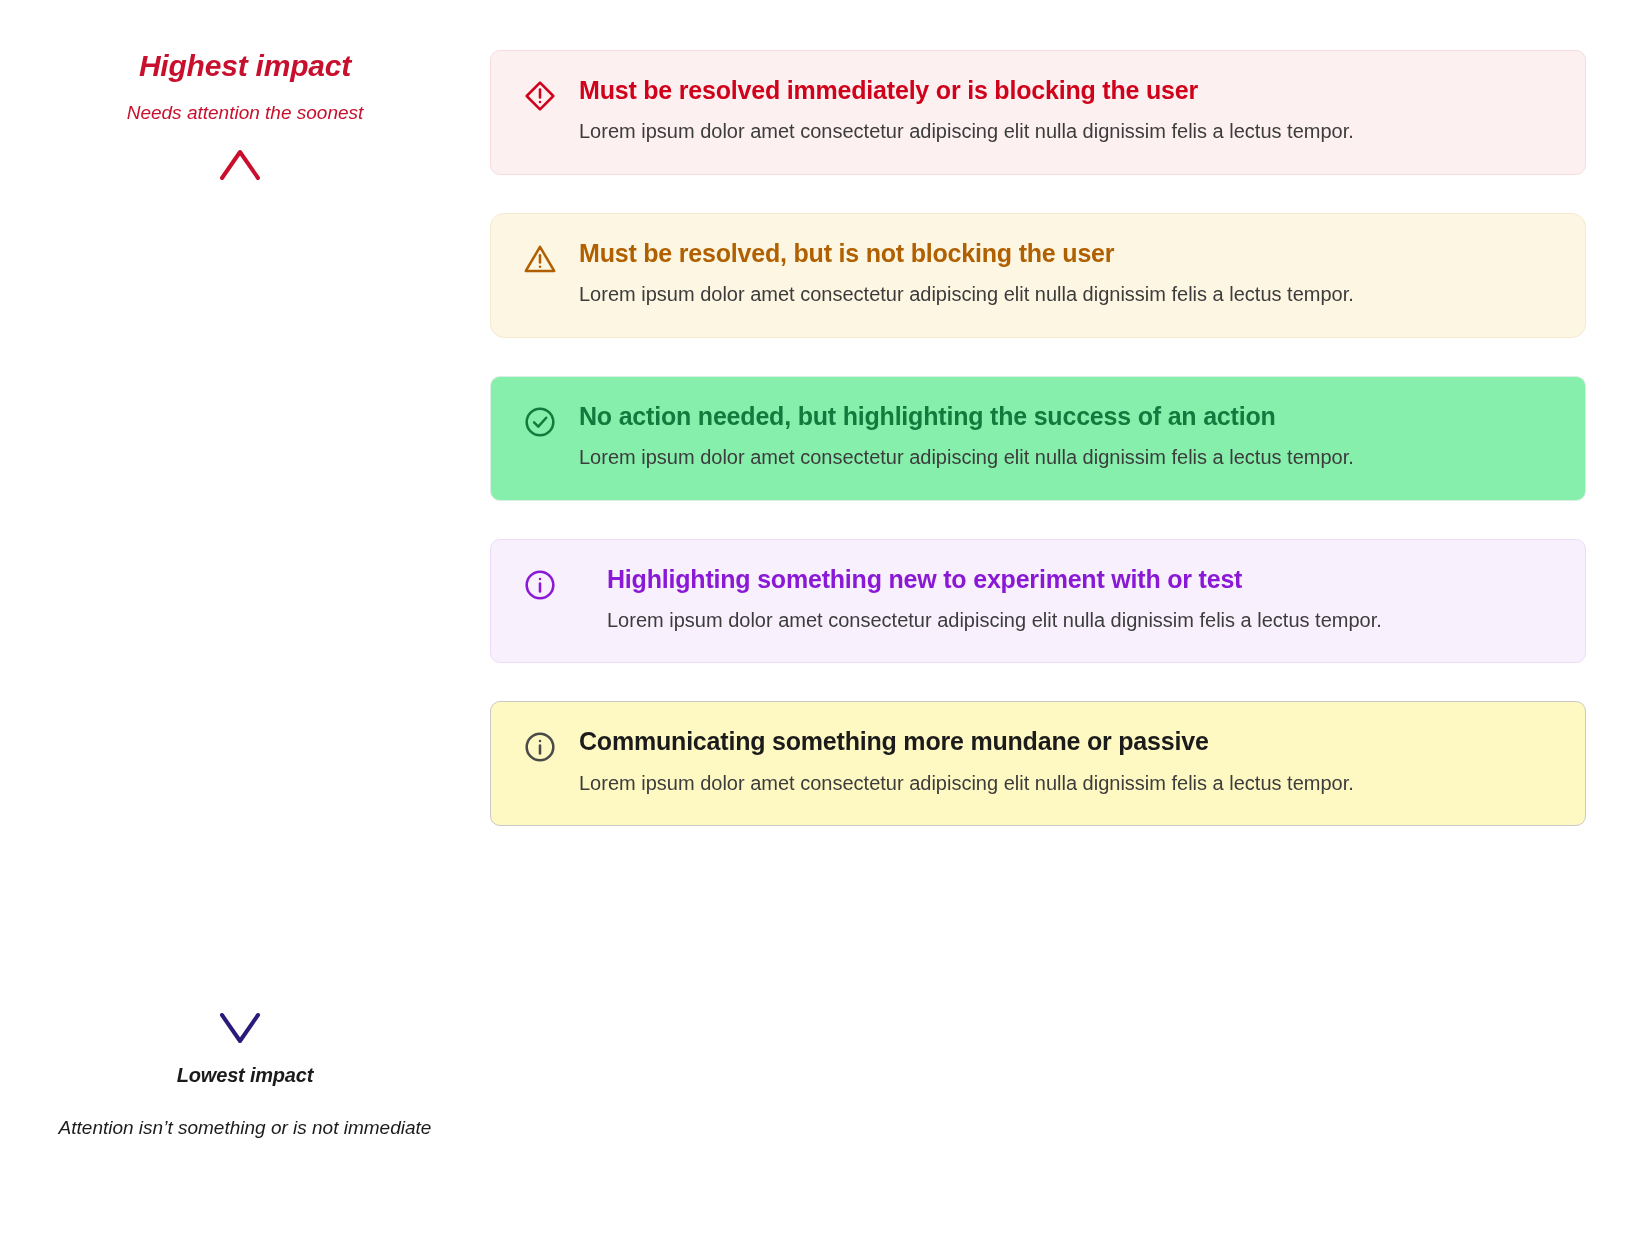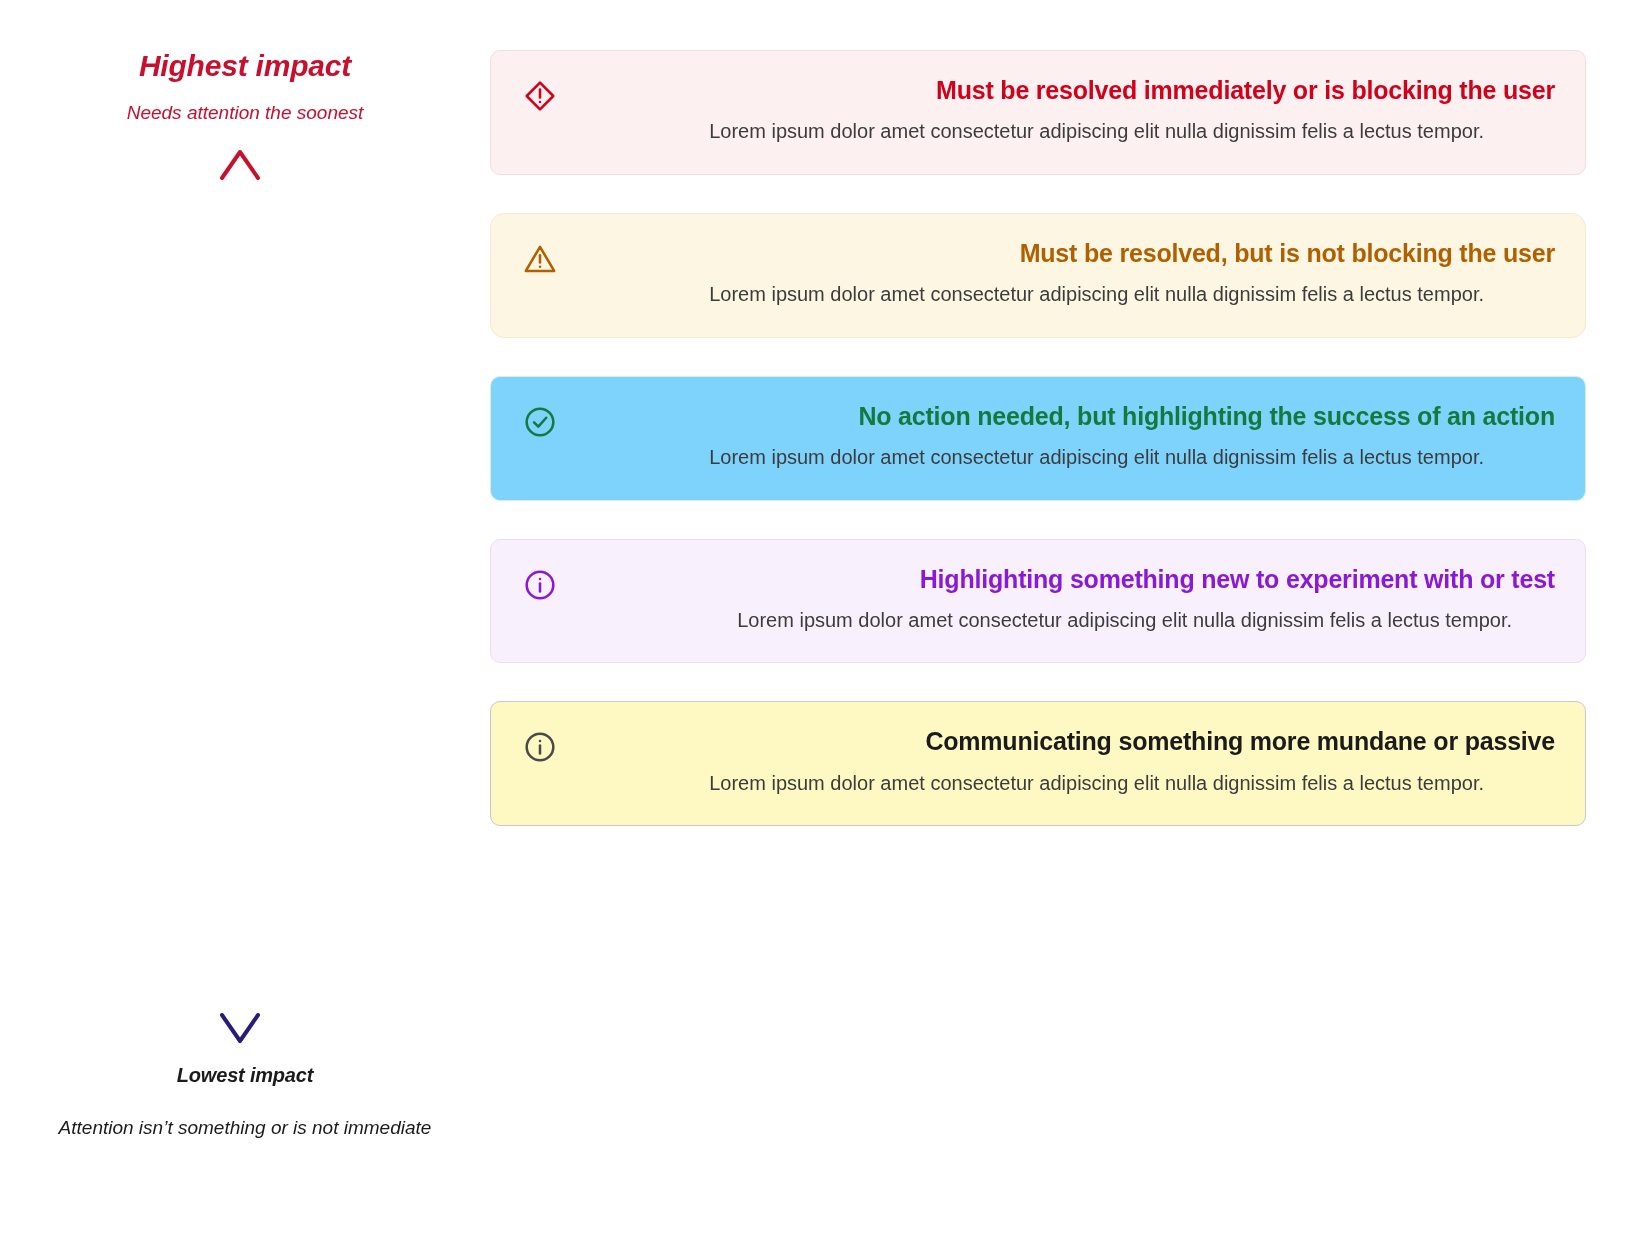--- a/index.html
+++ b/index.html
@@ -99,21 +99,20 @@
     height: 34px;
     margin-top: 4px;
     margin-right: 22px;
     display: flex;
     align-items: center;
     justify-content: center;
   }
   .card-body {
     flex: 1 1 auto;
     min-width: 0;
-    text-align: right;
   }
   .card-title {
     font-size: 25px;
     font-weight: bold;
     line-height: 1.25;
     letter-spacing: -0.2px;
     margin: 0 0 10px 0;
   }
   .card-desc {
     font-size: 20px;
@@ -123,21 +122,21 @@
     max-width: 905px;
   }
 
   
   .card.critical { background: #fdf0f1; border-color: #f7dcdf; }
   .card.critical .card-title { color: #d0021b; }
 
   .card.warning { background: #fdf6e3; border-color: #f5ead0; border-radius: 14px; }
   .card.warning .card-title { color: #b06000; }
 
-  .card.success { background: #7dd3fc; border-color: #d9efe2; }
+  .card.success { background: #86efac; border-color: #d9efe2; }
   .card.success .card-title { color: #127a3d; }
 
   .card.info-new { background: #f9f0fd; border-color: #eddcf7; gap: 28px; }
   .card.info-new .card-title { color: #8a19d6; }
 
   .card.neutral { background: #fef9c3; border-color: #c9c9c9; }
   .card.neutral .card-title { color: #1b1b1b; }
 </style>
 </head>
 <body>

